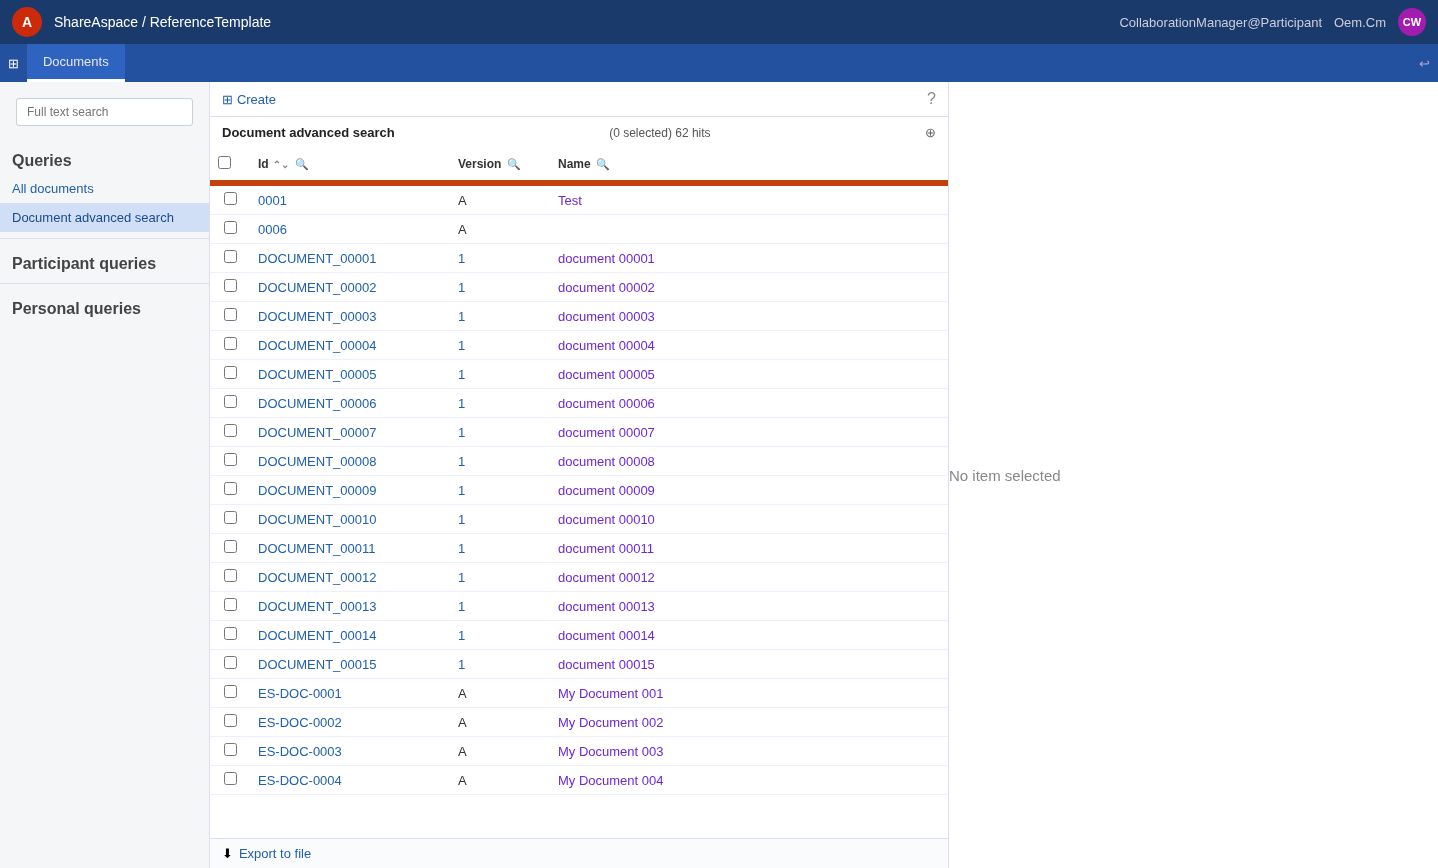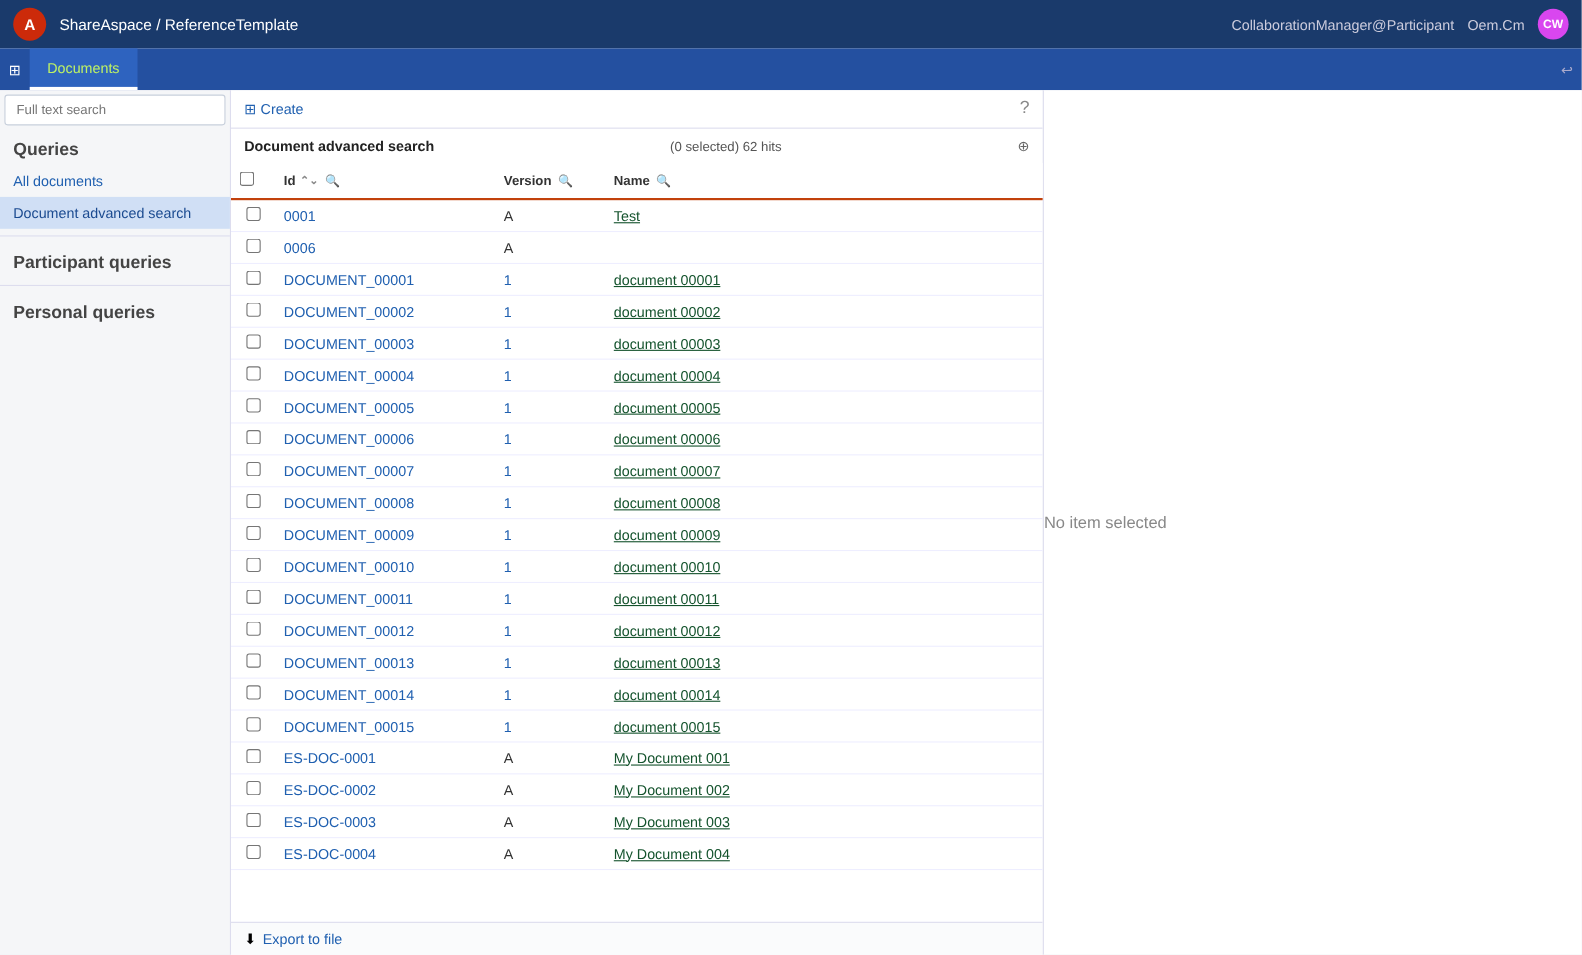--- a/index.html
+++ b/index.html
@@ -13,47 +13,47 @@
     .top-bar-left { display: flex; align-items: center; gap: 12px; }
     .logo-circle {
       width: 30px; height: 30px; border-radius: 50%;
       background: #cc2a0a; display: flex; align-items: center; justify-content: center;
       color: white; font-weight: bold; font-size: 14px; flex-shrink: 0;
     }
     .app-title { color: white; font-size: 14px; }
     .top-bar-right { display: flex; align-items: center; gap: 12px; color: #ccd; font-size: 13px; }
     .user-avatar {
       width: 28px; height: 28px; border-radius: 50%;
-      background: #d946ef; display: flex; align-items: center; justify-content: center;
+      background: #a21caf; display: flex; align-items: center; justify-content: center;
       color: white; font-size: 11px; font-weight: bold;
     }
 
     
     .second-bar {
       display: flex; align-items: center;
       background: #2450a0; height: 38px; padding: 0 8px;
       gap: 4px;
     }
     .grid-icon { color: white; margin-right: 4px; cursor: pointer; }
     .nav-tab {
-      color: #bef264; padding: 0 16px; height: 38px; display: flex; align-items: center;
+      color: #e5e5e5; padding: 0 16px; height: 38px; display: flex; align-items: center;
       cursor: pointer; font-size: 13px; background: #2e63bf; border-bottom: 3px solid white;
     }
     .second-bar-right { margin-left: auto; color: #aac; cursor: pointer; }
 
     
     .main-layout { display: flex; height: calc(868px - 82px); }
 
     
     .sidebar {
       width: 210px; min-width: 210px; background: #f5f6f8;
       border-right: 1px solid #dde; display: flex; flex-direction: column;
     }
     .search-box {
-      margin: 4px; position: relative;
+      margin: 16px; position: relative;
     }
     .search-box input {
       width: 100%; padding: 6px 10px; border: 1px solid #c8d0dc;
       border-radius: 3px; font-size: 12px; background: white; color: #333;
       outline: none;
     }
     .sidebar-section-label {
       font-weight: bold; font-size: 16px; color: #444;
       padding: 10px 12px 4px 12px;
     }
@@ -90,35 +90,35 @@
 
     
     .table-container {
       flex: 1; overflow-y: auto; overflow-x: hidden;
       position: relative;
     }
     table { width: 100%; border-collapse: collapse; }
     thead tr { border-bottom: 1px solid #ccc; background: white; position: sticky; top: 0; z-index: 1; }
     thead th {
       padding: 8px 8px; text-align: left; color: #333; font-size: 12px; font-weight: 600;
-      border-bottom: 2px solid #c2410c; white-space: nowrap;
+      border-bottom: 6px solid #c2410c; white-space: nowrap;
     }
     thead th.id-col { width: 200px; }
     thead th.version-col { width: 100px; }
     thead th.name-col { flex: 1; }
     .col-header-inner { display: flex; align-items: center; gap: 4px; }
     .sort-icon { color: #888; font-size: 10px; }
     .filter-icon { color: #888; font-size: 11px; cursor: pointer; margin-left: 2px; }
 
     tbody tr { border-bottom: 1px solid #eef; }
     tbody td { padding: 6px 8px; font-size: 13px; }
     td.checkbox-col { width: 40px; text-align: center; }
     td.id-col { color: #2060b0; }
     td.version-col { color: #2060b0; }
-    td.name-col { color: #14532d; text-decoration: underline; }
+    td.name-col { color: #6d28d9; }
 
     .row-checkbox { cursor: pointer; }
     .header-checkbox { cursor: pointer; }
 
     
     .table-footer {
       border-top: 1px solid #dde; padding: 7px 12px;
       display: flex; align-items: center; gap: 6px;
       background: #fafbfc;
     }

